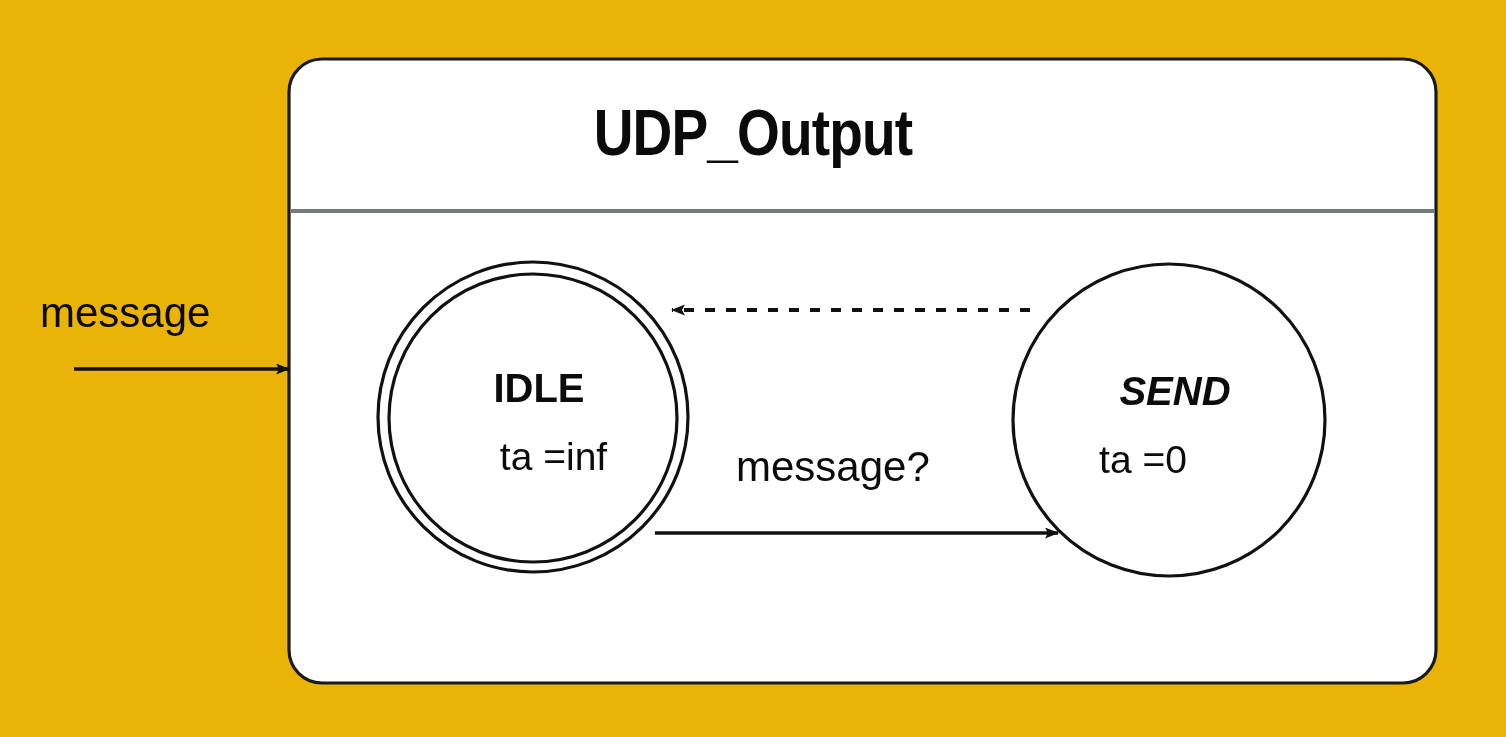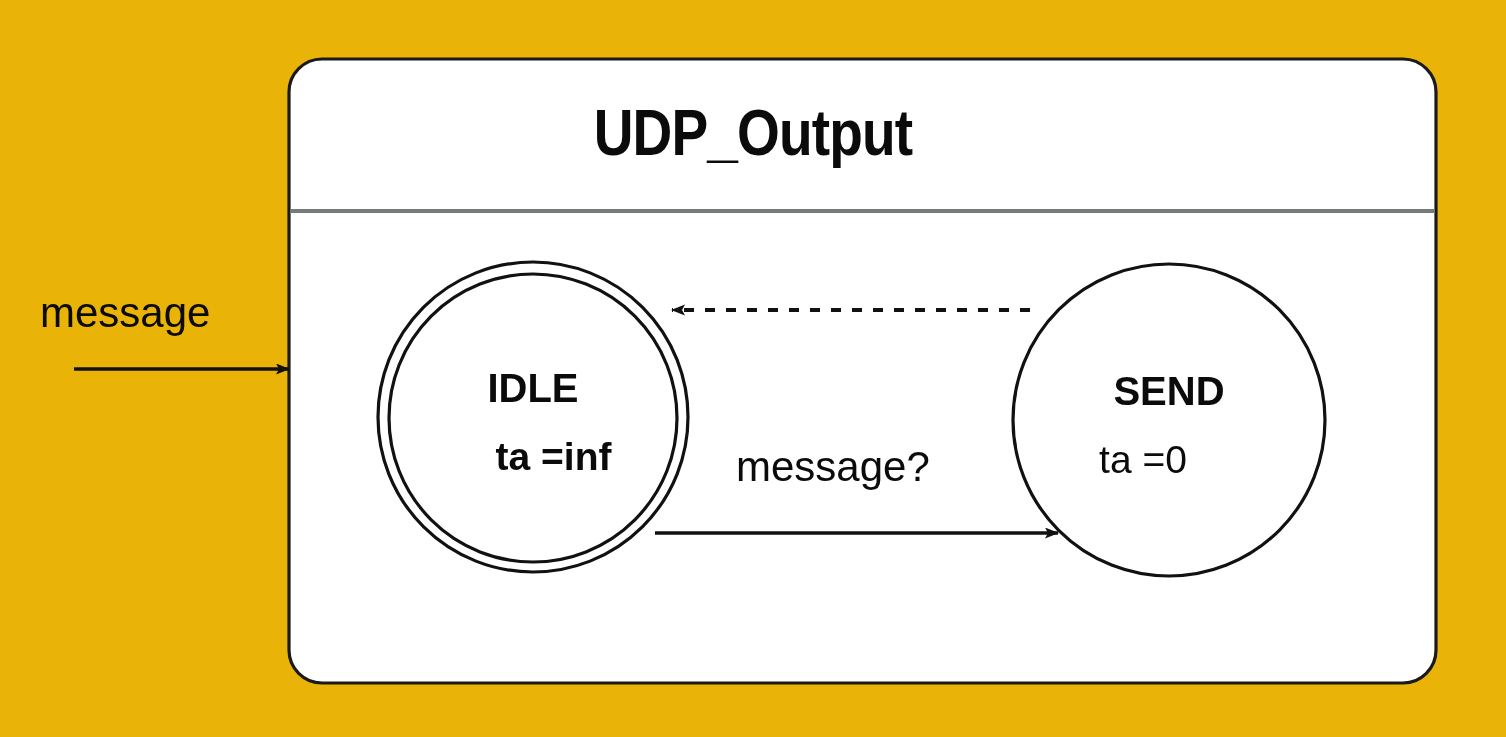--- a/index.html
+++ b/index.html
@@ -43,29 +43,30 @@
     font-weight: bold;
     font-size: 64px;
     letter-spacing: -1px;
     transform: scaleX(0.86);
     transform-origin: 50% 50%;
   }
   .state-name {
     font-weight: bold;
     font-size: 40px;
     text-align: center;
+    padding-left: 6px;
   }
   .state-ta {
     font-weight: normal;
     font-size: 39px;
     text-align: center;
   }
   #idle-name  { left: 383px;  top: 368px; width: 300px; }
-  #idle-ta    { left: 383px;  top: 437px; width: 341px; font-weight: bold; }
-  #send-name  { left: 1019px; top: 371px; width: 300px; }
+  #idle-ta    { left: 383px;  top: 437px; width: 341px; }
+  #send-name  { left: 1019px; top: 371px; width: 300px; font-style: italic; }
   #send-ta    { left: 1019px; top: 440px; width: 248px; }
 
   #port-in-label {
     left: 40px;
     top: 292px;
     font-size: 42px;
     font-weight: normal;
     text-align: center;
   }
   #transition-label {

